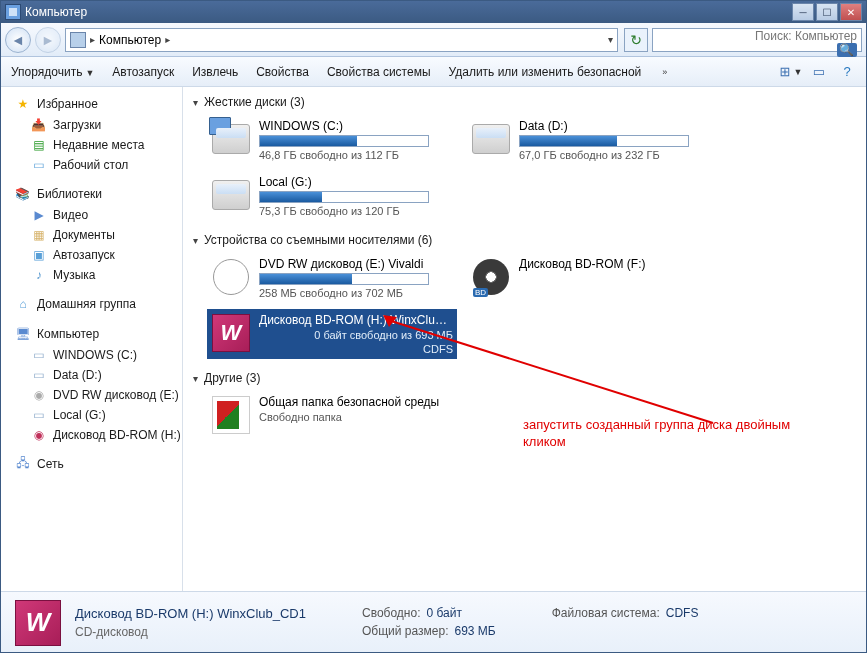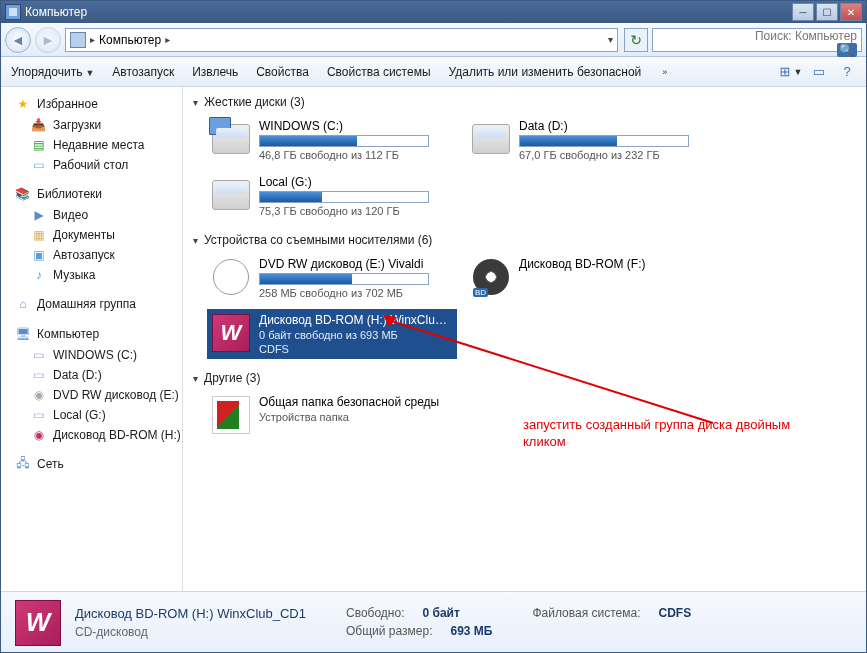--- a/index.html
+++ b/index.html
@@ -55,34 +55,34 @@
   .bd-ico{ width:36px;height:36px;border-radius:50%; background: radial-gradient(circle,#fff 0 18%,#666 19% 22%,#3a3a3a 23% 100%); position:relative;}
   .bd-ico::after{content:"BD"; position:absolute; bottom:-2px; left:0; font-size:8px; background:#2a6ab0; color:#fff; padding:0 2px; border-radius:2px;}
   .winx{ width:38px; height:38px; background:linear-gradient(135deg,#d03878,#a81e58); color:#fff; display:flex; align-items:center; justify-content:center; font-size:22px; font-style:italic; font-weight:bold; border:1px solid #7a1040;}
   .kasp{ width:38px; height:38px; background:#fff; border:1px solid #ccc; position:relative;}
   .kasp::before{content:""; position:absolute; left:4px; top:4px; width:22px; height:28px; background:linear-gradient(135deg,#d02020 50%,#208020 50%);}
   .tinfo { display:flex; flex-direction:column; gap:2px; min-width:0; }
   .tname { white-space:nowrap; overflow:hidden; text-overflow:ellipsis; }
   .bar { width:170px; height:12px; border:1px solid #8aa3c2; background:#fff; position:relative;}
   .bar .fill{ position:absolute; left:0; top:0; bottom:0; background:linear-gradient(#4a90d8,#1a5aa0);}
   .tsub{ font-size:11px; color:#555;}
-  .tile.sel .tsub{ color:#e0ecf8;}
+  .tile.sel .tsub{ color:#e0ecf8;text-align:right;}
 
   
   .annot-line { position:absolute; pointer-events:none; }
   .annot-text { position:absolute; color:#e00000; font-size:13px; line-height:1.3; }
 
   
   .details { height: 62px; border-top:1px solid #cdd9e8; background:linear-gradient(#f6f9fe,#e8f0fa); display:flex; align-items:center; padding:6px 14px; gap:14px; font-size:12px;}
   .details .big-ico { width:46px; height:46px; }
   .details .dcols { display:flex; gap:40px; align-items:flex-start;}
   .dcol { display:flex; flex-direction:column; gap:4px;}
-  .drow { display:flex; gap:18px;}
+  .drow { display:flex; gap:6px;margin-left:16px;}
   .dlabel{ color:#555;}
-  .dval{ color:#1a3a6a;font-weight:bold;}
+  .dval{ color:#1a3a6a;}
   .dtitle{ color:#1a3a6a; font-size:13px;}
   .dtype{ color:#666;}
 </style>
 </head>
 <body>
 
 <div class="titlebar">
   <span class="app-icon"></span>
   <span>Компьютер</span>
   <span class="spacer"></span>
@@ -293,21 +293,21 @@
         <span class="tw">▾</span>
         <span>Другие (3)</span>
       </div>
     <div class="tiles">
       <div class="tile">
         <div class="ticon">
             <div class="kasp"></div>
           </div>
         <div class="tinfo">
           <div class="tname">Общая папка безопасной среды</div>
-          <div class="tsub">Устройства папка</div>
+          <div class="tsub">Свободно папка</div>
         </div>
       </div>
     </div>
 
     <svg class="annot-line" style="left:200px; top:228px; width:340px; height:120px;">
       <line x1="5" y1="5" x2="330" y2="108" stroke="#e00000" stroke-width="2"></line>
       <polygon points="0,0 14,2 6,12" fill="#e00000"></polygon>
     </svg>
     <div class="annot-text" style="left:340px; top:330px; width:290px;">запустить созданный группа диска двойным кликом</div>
 

